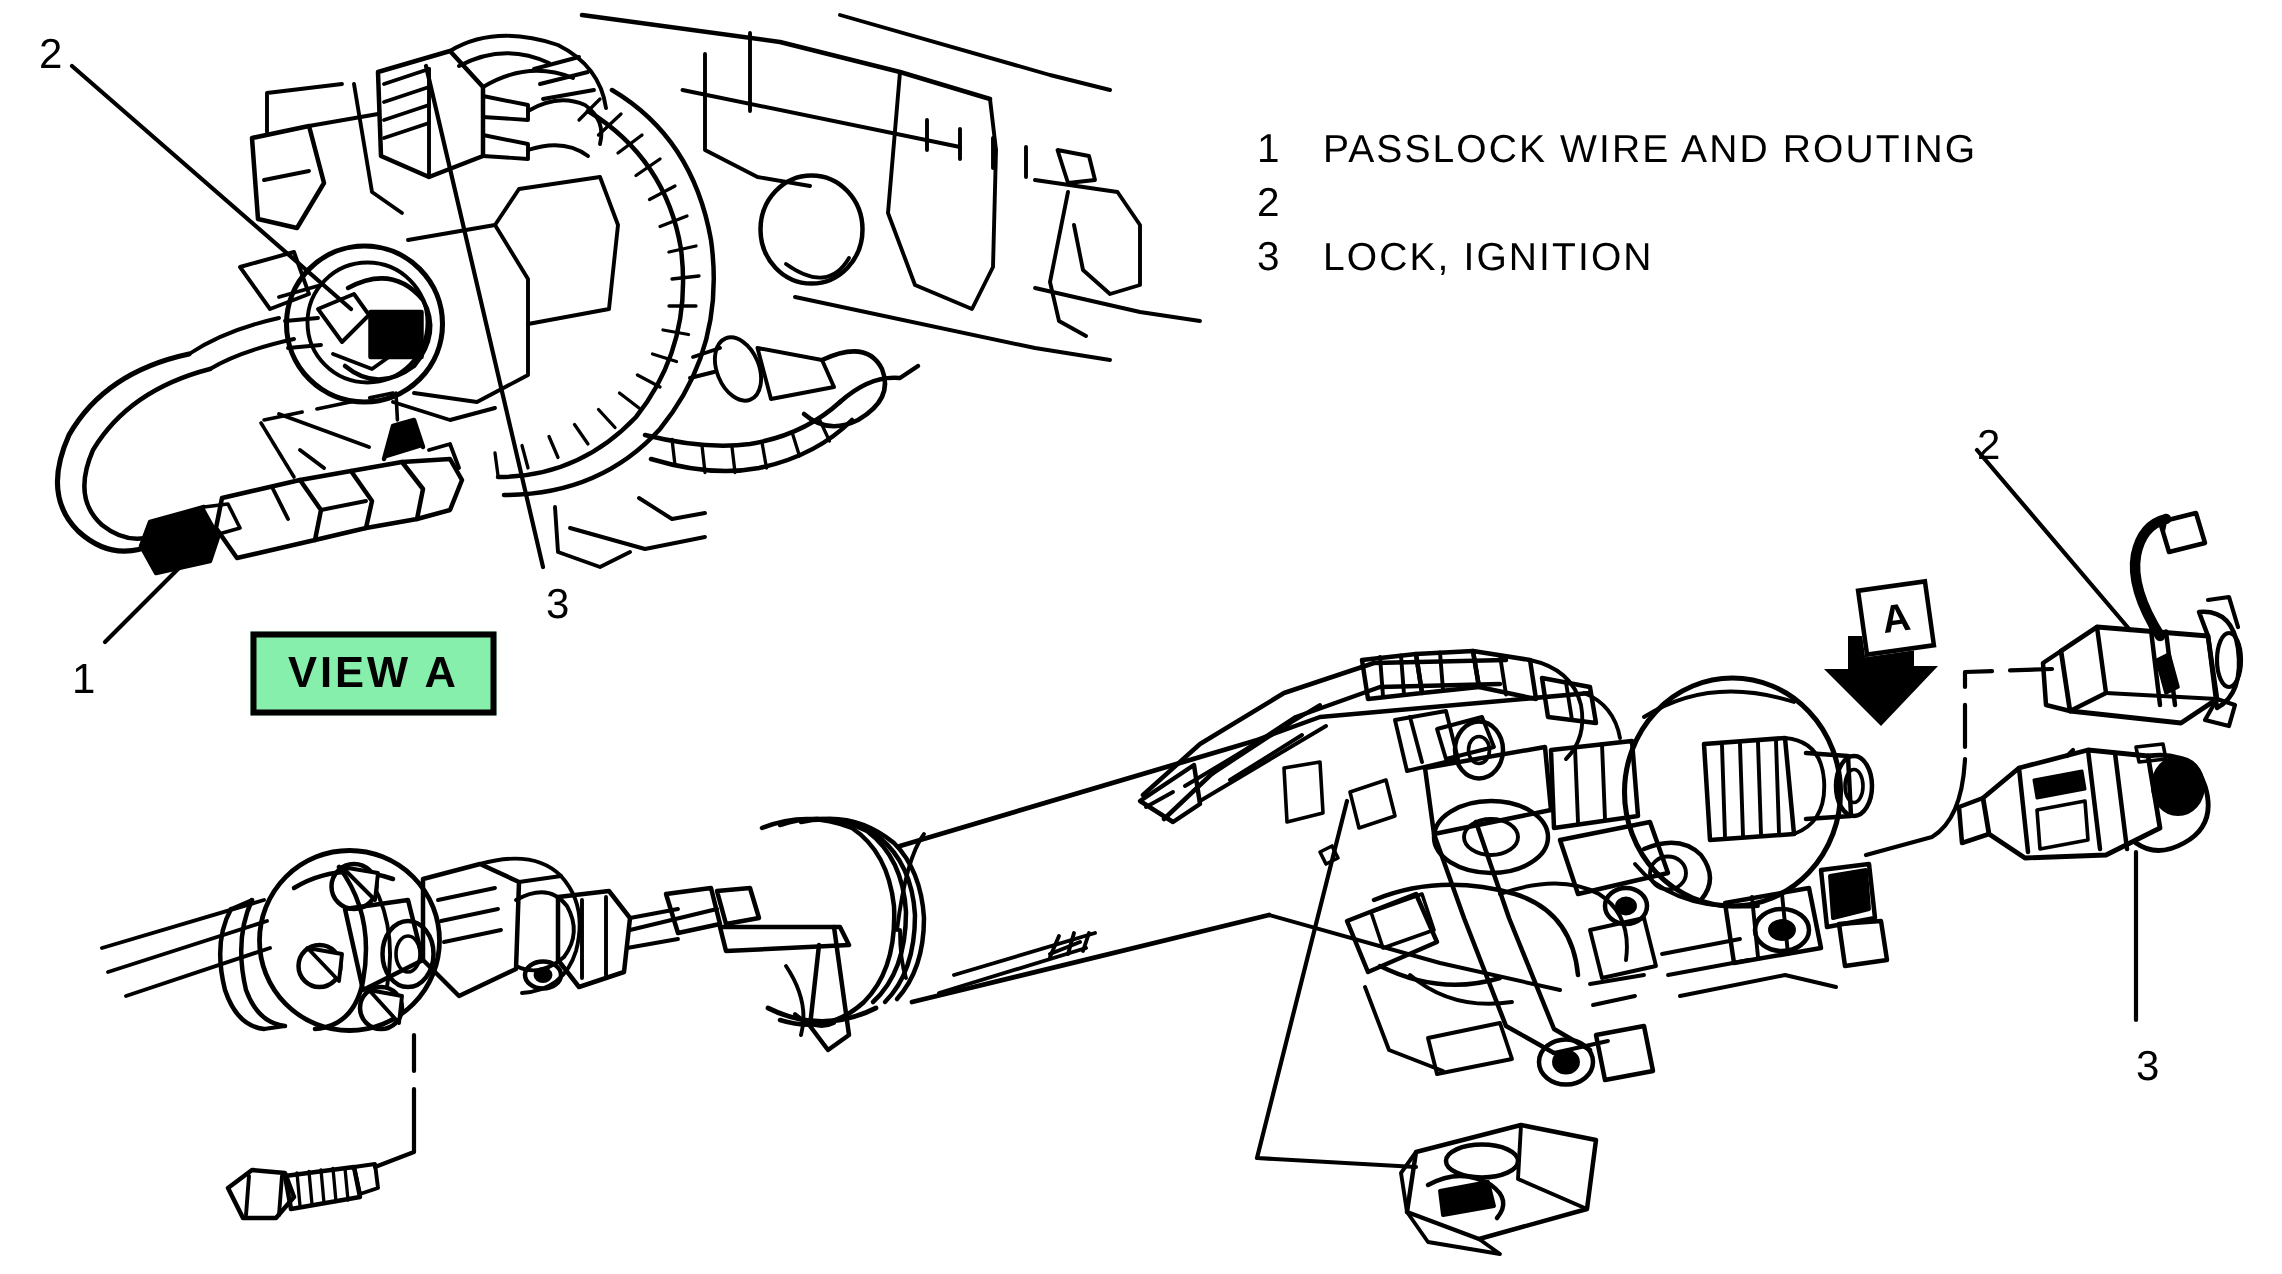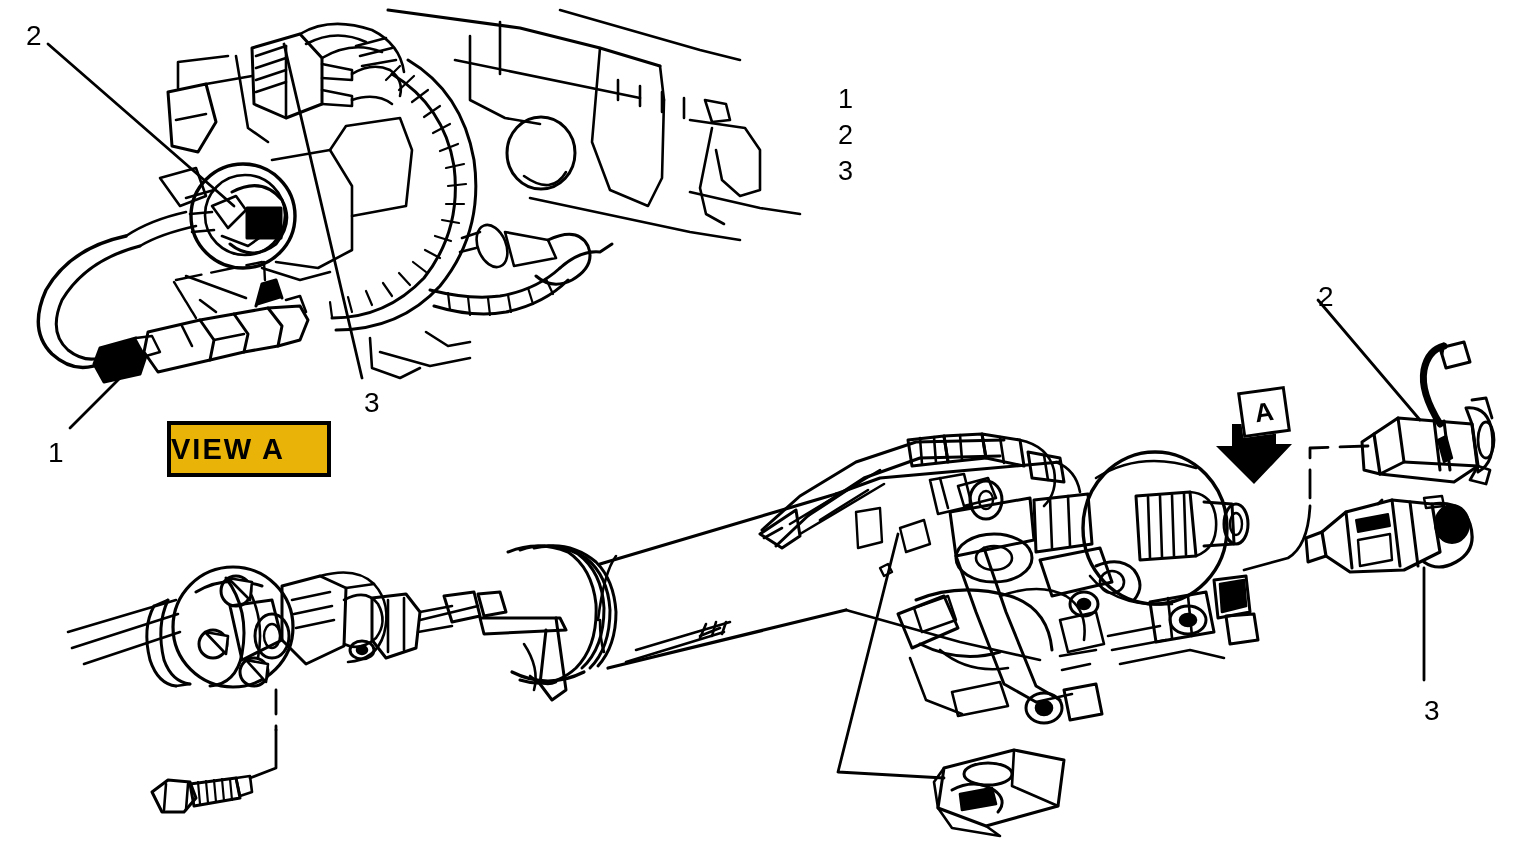--- a/index.html
+++ b/index.html
@@ -58,23 +58,24 @@
     letter-spacing: 0;
   }
   
   .viewbox {
     position: absolute;
     left: 167px;
     top: 421px;
     width: 156px;
     height: 48px;
     border: 4px solid #000;
-    background: #eab308;
+    background: #86efac;
     display: flex;
     align-items: center;
+    justify-content: center;
   }
   .viewbox-label {
     font-size: 29px;
     font-weight: bold;
     letter-spacing: 2px;
     color: #000;
   }
   
   .secmark {
     position: absolute;
@@ -433,26 +434,28 @@
       <g stroke="none" fill="#000">
         <path d="M1232 424 L1276 424 L1276 444 L1292 444 L1254 484 L1216 446 L1232 446 Z"></path>
       </g>
 
     </g>
   </svg>
 
   <div class="legend">
     <div class="legend-row">
       <span class="legend-num">1</span>
+      <span class="legend-label">PASSLOCK WIRE AND ROUTING</span>
     </div>
     <div class="legend-row">
       <span class="legend-num">2</span>
     </div>
     <div class="legend-row">
       <span class="legend-num">3</span>
+      <span class="legend-label">LOCK, IGNITION</span>
     </div>
   </div>
 
   <span class="callout" style="left:26px; top:22px;">2</span>
   <span class="callout" style="left:364px; top:389px;">3</span>
   <span class="callout" style="left:48px; top:439px;">1</span>
   <span class="callout" style="left:1318px; top:283px;">2</span>
   <span class="callout" style="left:1424px; top:697px;">3</span>
 
   <div class="viewbox">

